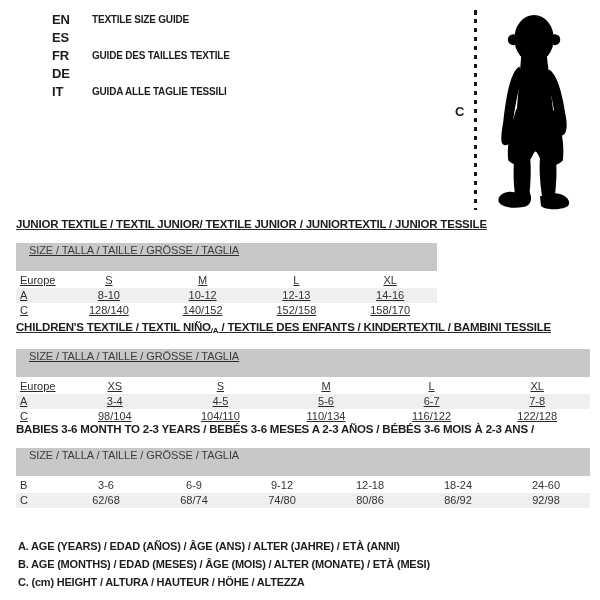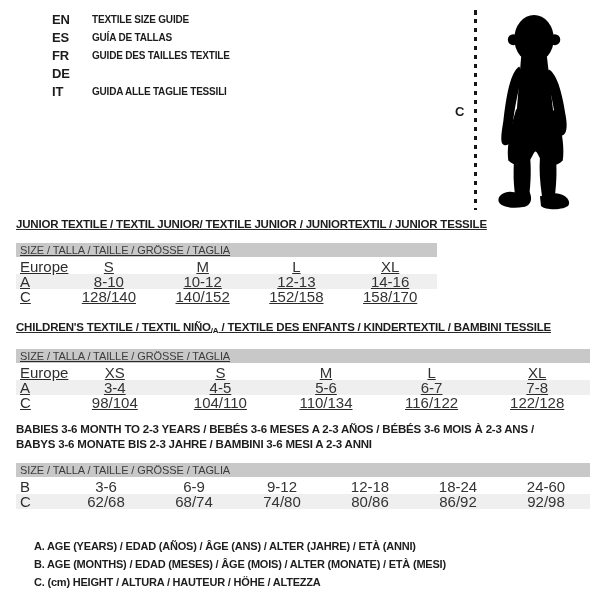--- a/index.html
+++ b/index.html
@@ -26,49 +26,48 @@
   .tbl-sec { position:absolute; left:16px; }
   .t1 { top:217px; width:421px;text-decoration:underline; }
   .t2 { top:320px; width:574px;text-decoration:underline; }
   .t3 { top:422px; width:574px; }
   .tbl-title {
     font-size:11.5px; font-weight:bold; letter-spacing:-0.2px; color:#1d1d1d;
     line-height:15px; white-space:nowrap;
   }
   .tbl-title .subscript { font-size:8px; vertical-align:-2px; }
   .sizebar {
-    margin-top:11px; height:14px; line-height:15px; padding-left:4px;
+    margin-top:11px; height:28px; line-height:15px; padding-left:13px;
     background:var(--size-bar-bg, #c8c8c8);
     font-size:11px; color:#3c3c3c; letter-spacing:-0.1px;
   }
   table.sizes { width:100%; border-collapse:collapse; table-layout:fixed; margin-top:2px; }
   table.sizes td {
-    height:15px; padding:0; font-size:15px; line-height:15px;
+    height:15px; padding:0; font-size:11px; line-height:15px;
     color:#333; text-align:center; white-space:nowrap;
   }
   table.sizes td.rowlabel { width:42px; text-align:left; padding-left:4px; color:#2e2e2e; }
   table.sizes tr:nth-child(even) { background:var(--row-stripe-bg, #efefef); }
 
   
-  .footnotes { position:absolute; left:18px; top:537px;margin-left:16px; }
+  .footnotes { position:absolute; left:18px; top:537px; }
   .footnote { font-size:11px; font-weight:bold; letter-spacing:-0.2px; color:#1d1d1d; line-height:18px; white-space:nowrap; }
 </style>
 </head>
 <body>
 
 <div class="page">
 
   <header class="langs">
     <div class="lang-row">
       <span class="lang-code">EN</span>
       <span class="lang-label">TEXTILE SIZE GUIDE</span>
     </div>
     <div class="lang-row">
       <span class="lang-code">ES</span>
-      <span class="lang-label">GUÍA DE TALLAS</span>
     </div>
     <div class="lang-row">
       <span class="lang-code">FR</span>
       <span class="lang-label">GUIDE DES TAILLES TEXTILE</span>
     </div>
     <div class="lang-row">
       <span class="lang-code">DE</span>
     </div>
     <div class="lang-row">
       <span class="lang-code">IT</span>
@@ -154,21 +153,20 @@
             <td>110/134</td>
             <td>116/122</td>
             <td>122/128</td>
           </tr>
         </tbody>
       </table>
   </section>
 
   <section class="tbl-sec t3">
     <div class="tbl-title">BABIES 3-6 MONTH TO 2-3 YEARS / BEBÉS 3-6 MESES A 2-3 AÑOS / BÉBÉS 3-6 MOIS À 2-3 ANS /</div>
-    <div class="tbl-title">BABYS 3-6 MONATE BIS 2-3 JAHRE / BAMBINI 3-6 MESI A 2-3 ANNI</div>
     <div class="sizebar">SIZE / TALLA / TAILLE / GRÖSSE / TAGLIA</div>
     <table class="sizes">
         <tbody>
           <tr>
             <td class="rowlabel">B</td>
             <td>3-6</td>
             <td>6-9</td>
             <td>9-12</td>
             <td>12-18</td>
             <td>18-24</td>

